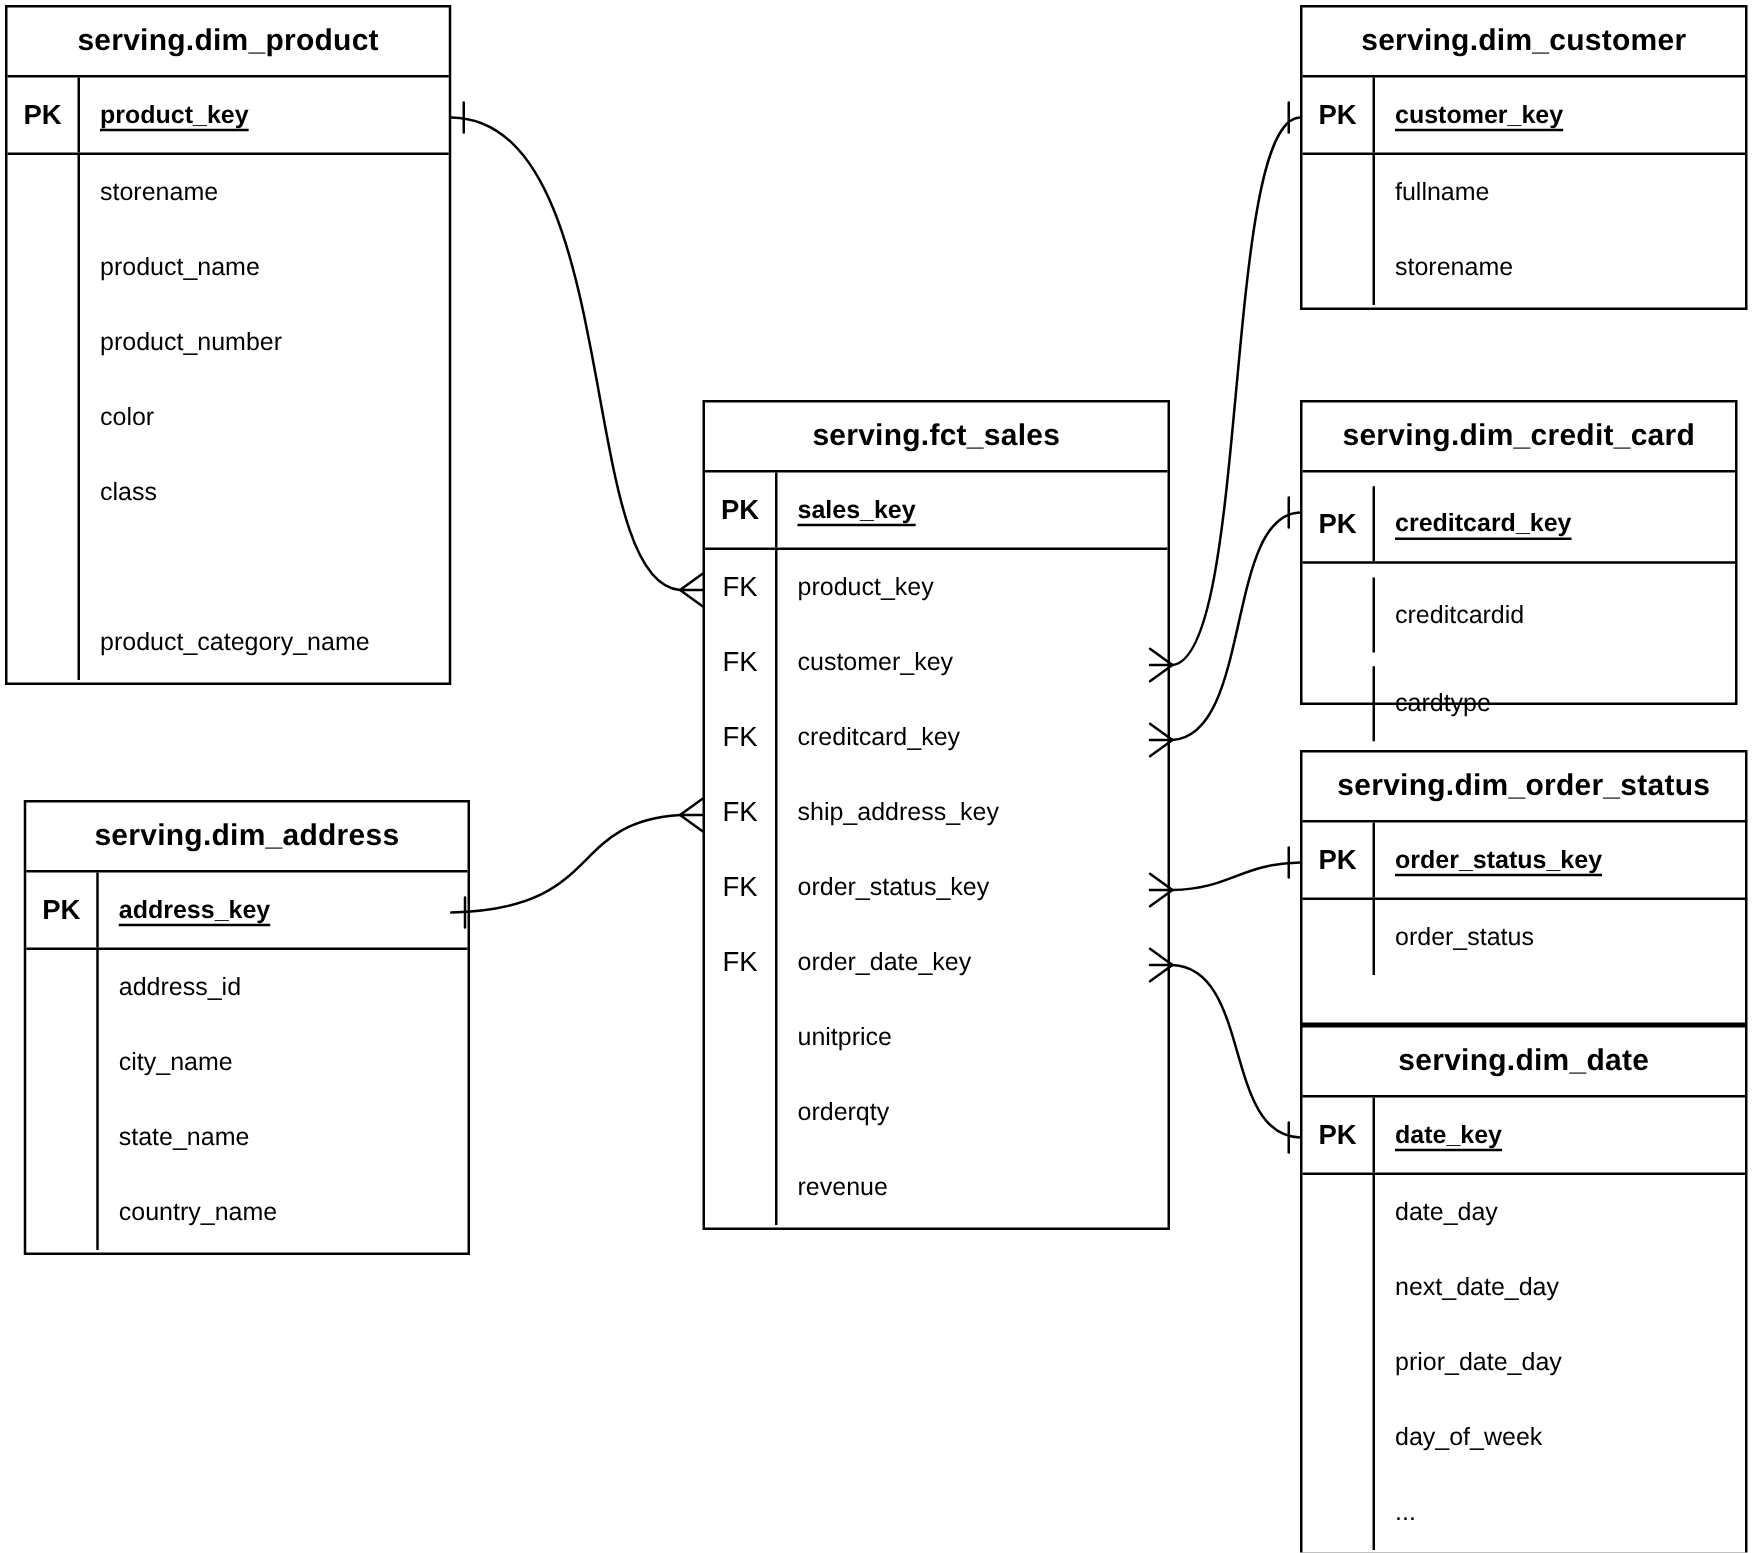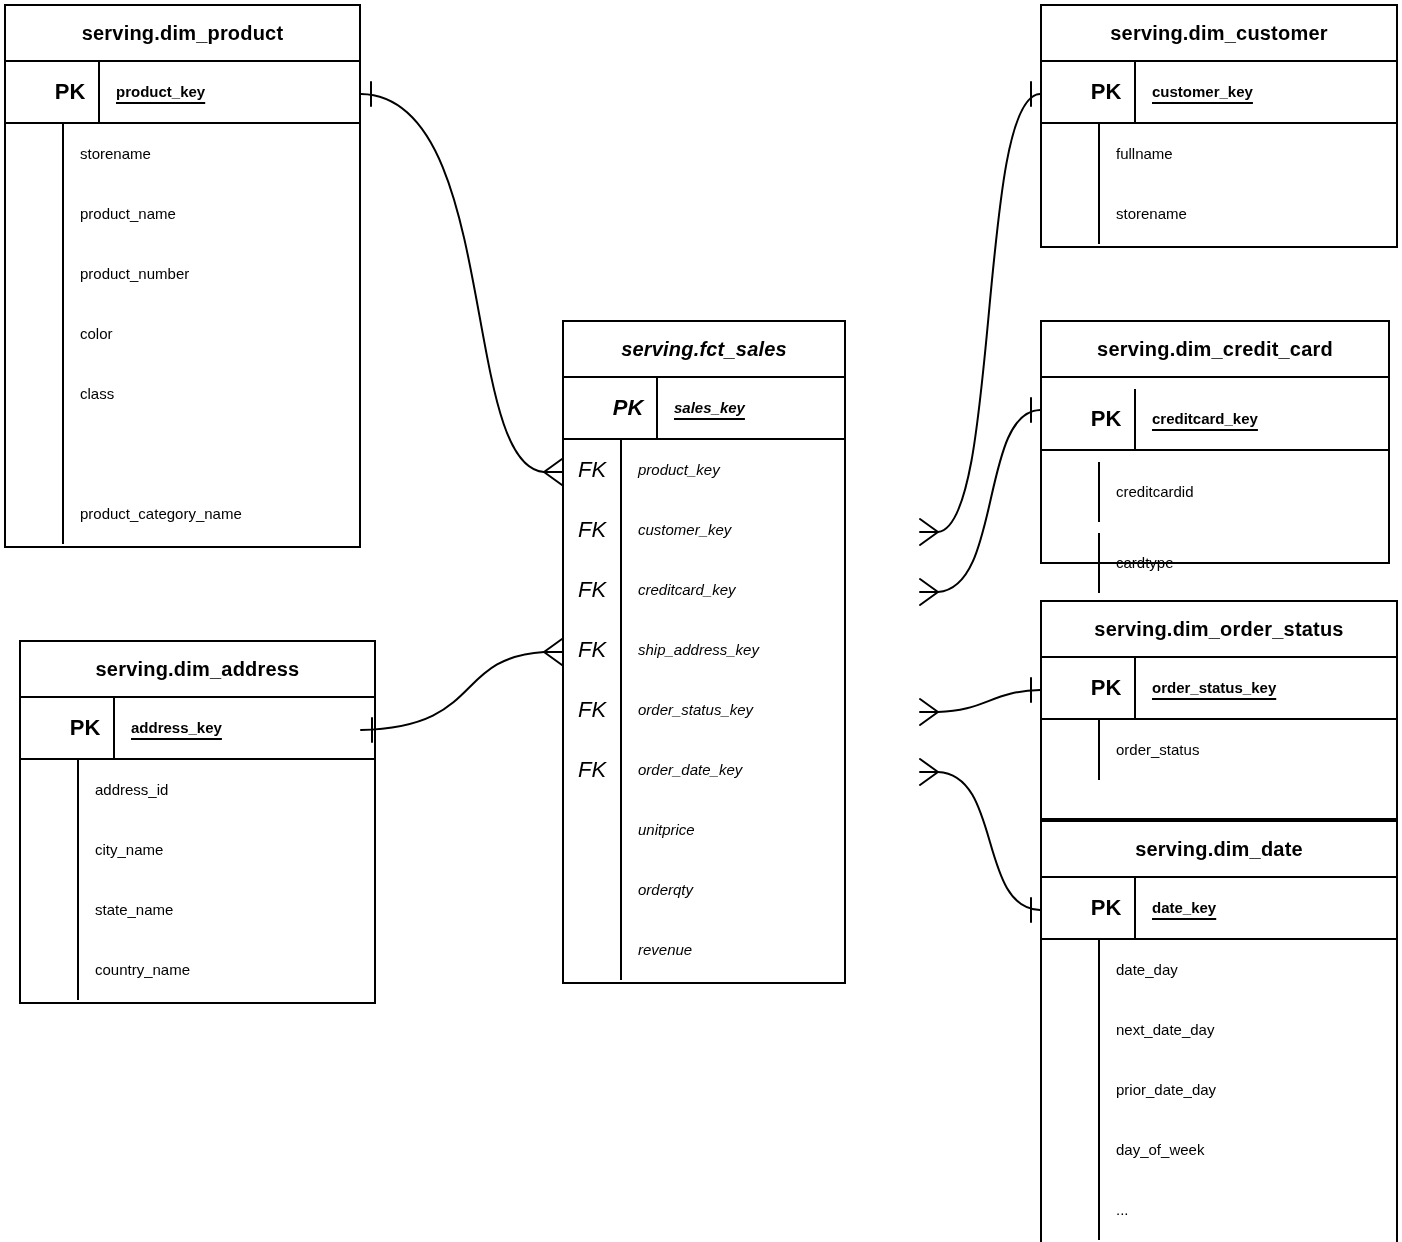--- a/index.html
+++ b/index.html
@@ -12,41 +12,41 @@
     background: #fff;
     display: flex;
     flex-direction: column;
   }
   .etitle {
     flex: 0 0 56px;
     border-bottom: 2px solid #000;
     display: flex;
     align-items: center;
     justify-content: center;
-    font-size: 20px;
+    font-size: 24px;
     font-weight: bold;
     letter-spacing: 0.2px;
   }
   .erow { display: flex; flex: 0 0 60px; }
-  .erow.pkrow { flex: 0 0 62px; border-bottom: 2px solid #000; padding-left: 36px; }
+  .erow.pkrow { flex: 0 0 62px; border-bottom: 2px solid #000; }
   .kcell {
     flex: 0 0 58px;
     border-right: 2px solid #000;
     display: flex;
     align-items: center;
     justify-content: center;
     font-size: 22px;
   }
   .pkrow .kcell { font-weight: bold; }
   .ncell {
     flex: 1;
     display: flex;
     align-items: center;
     padding: 0 8px 0 16px;
-    font-size: 15px;
+    font-size: 20px;
     line-height: 1.22;
     white-space: pre-line;
     overflow: hidden;
     border-radius: 28px;
   }
   .pkname {
     font-weight: bold;
     text-decoration: underline;
     text-decoration-thickness: 2px;
     text-underline-offset: 5px;
@@ -100,21 +100,21 @@
   <div class="erow">
     <div class="kcell"></div>
     <div class="ncell">fullname</div>
   </div>
   <div class="erow">
     <div class="kcell"></div>
     <div class="ncell">storename</div>
   </div>
 </div>
 
-<div class="entity" style="left:562px; top:320px; width:284px; height:664px;font-style:italic;">
+<div class="entity" style="left:562px; top:320px; width:374px; height:664px;">
   <div class="etitle">serving.fct_sales</div>
   <div class="erow pkrow">
     <div class="kcell">PK</div>
     <div class="ncell pkname">sales_key</div>
   </div>
   <div class="erow">
     <div class="kcell">FK</div>
     <div class="ncell">product_key</div>
   </div>
   <div class="erow">

